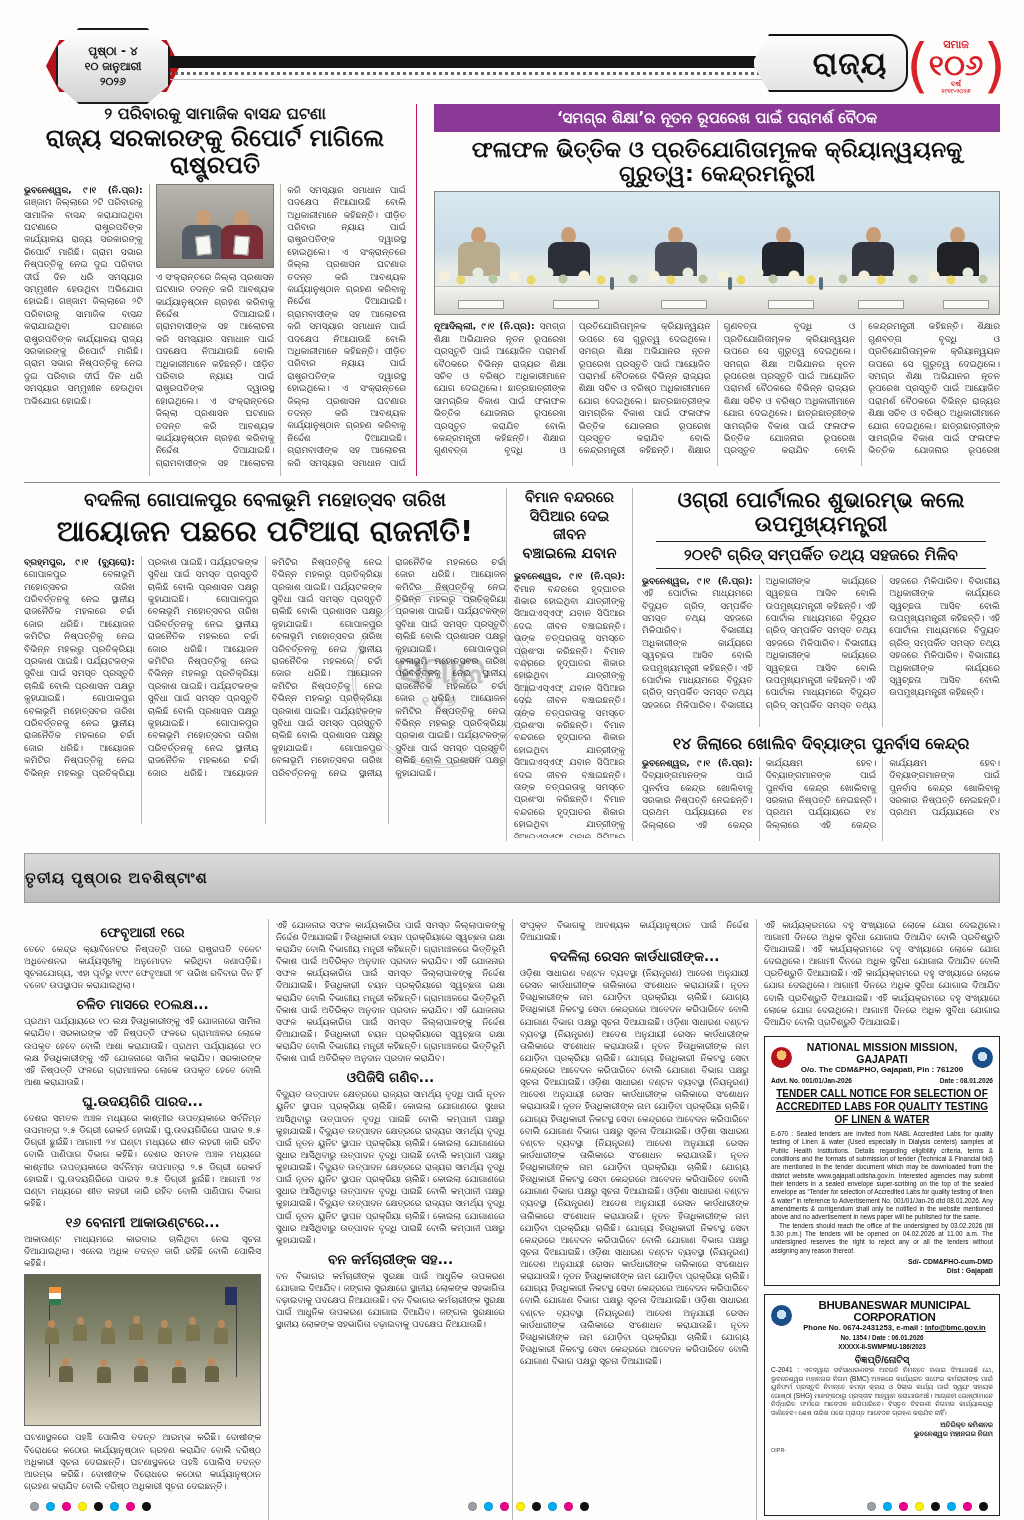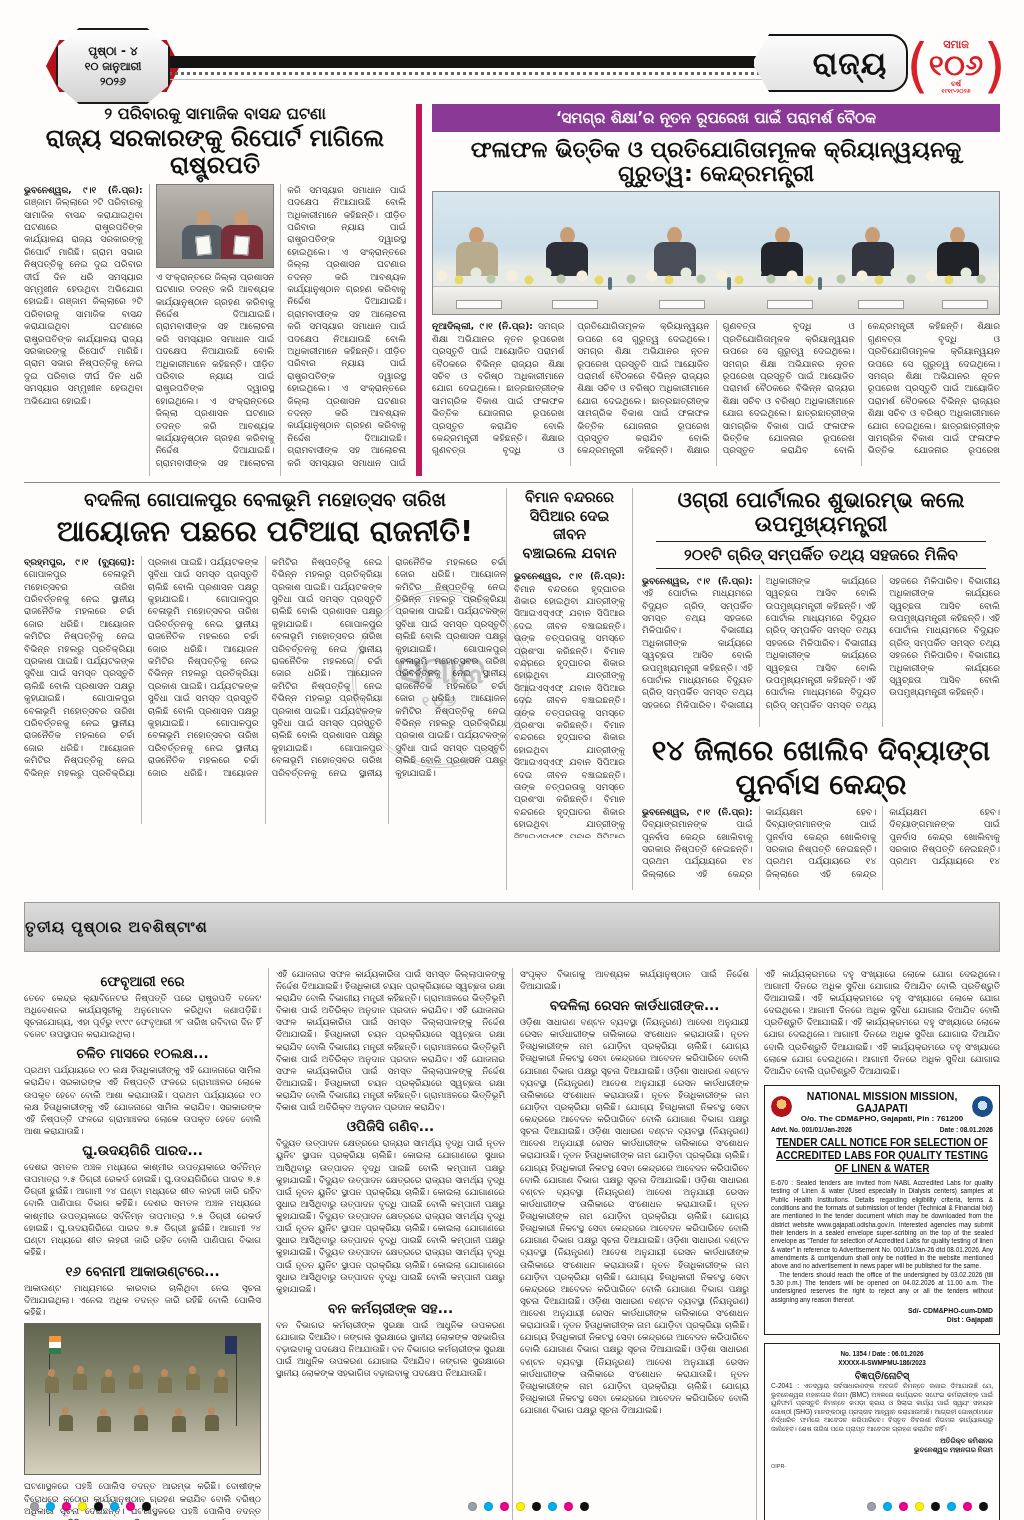--- a/index.html
+++ b/index.html
@@ -40,21 +40,21 @@
   
   .kicker-plain { font-size:16px; font-weight:800; text-align:center; }
   .para, .cont-p { font-size:9px; line-height:1.38; text-align:justify; }
   .dateline { font-weight:800; }
   .cols { column-gap:13px; column-rule:1px solid #b5b5b5; overflow:hidden; }
   
   .top-row { display:flex; padding:0 24px; margin-top:2px; }
   .art-tl { width:392px; padding-right:10px; }
   .head-tl { font-size:24px; font-weight:800; text-align:center; line-height:1.12; margin:2px 0 5px; }
   .tl-body { column-count:3; height:292px; }
-  .art-tr { flex:1; border-left:6px solid #be185d; padding-left:10px; }
+  .art-tr { flex:1; border-left:1px solid #be185d; padding-left:17px; }
   .kicker-purple { color:#fff; font-weight:800; font-size:15px; text-align:center; padding:5px 2px; }
   .head-tr { font-size:22px; font-weight:800; text-align:center; line-height:1.1; margin:6px 0 5px; }
   .tr-body { column-count:4; height:146px; margin-top:5px; }
   .top-sep { border-top:1px solid #888; margin:6px 24px 5px; }
   
   .photo-two { position:relative; width:100%; height:84px; margin:3px 0; break-inside:avoid;
     background:linear-gradient(180deg,#b9b6af 0%,#9c9a93 60%,#8e8b85 100%); border:1px solid #777; overflow:hidden; }
   .person { position:absolute; }
   .person .head { width:15px; height:17px; border-radius:50%; background:#c99d76; margin:0 auto; }
   .person .torso { width:42px; height:34px; border-radius:9px 9px 0 0; margin-top:-2px; }
@@ -92,21 +92,21 @@
   .head-beach { font-size:29px; font-weight:800; text-align:center; margin:3px 0 7px; }
   .beach-body { column-count:4; height:268px; }
   .art-cpr { width:126px; padding:0 7px; border-left:1px solid #b5b5b5; position:relative; z-index:1; }
   .head-cpr { font-size:14.5px; font-weight:800; text-align:center; line-height:1.3; margin-bottom:7px; }
   .cpr-body { height:268px; overflow:hidden; }
   .mid-right { flex:1; border-left:1px solid #b5b5b5; padding-left:9px; position:relative; z-index:1; }
   .head-ogri { font-size:21px; font-weight:800; text-align:center; }
   .sub-ogri { font-size:15.5px; font-weight:700; text-align:center; border-top:1.5px solid #222;
     border-bottom:1.5px solid #222; padding:4px 0; margin:5px 14px 6px; }
   .ogri-body { column-count:3; height:152px; }
-  .head-divy { font-size:28px; font-weight:800; text-align:center; margin-top:7px; }
+  .head-divy { font-size:16px; font-weight:800; text-align:center; margin-top:7px; }
   .divy-body { column-count:3; height:84px; margin-top:4px; }
   
   .band { margin:12px 24px 16px; background:linear-gradient(180deg,#dcdcdc,#bdbdbd); border:1px solid #999;
     text-align:left; font-weight:800; font-size:15px; padding:15px 0; letter-spacing:1px; }
   .cont-row { display:flex; padding:0 24px; height:640px; overflow:hidden; }
   .cont-col { width:244px; padding:0 7px; }
   .cont-col + .cont-col { border-left:1px solid #b5b5b5; }
   .cont-col:first-child { padding-left:0; }
   .cont-col:last-child { padding-right:0; }
   .cont-sub { font-size:13.5px; font-weight:800; text-align:center; margin:5px 0 2px; }
@@ -395,20 +395,29 @@
         <p class="ad-body">E-670 : Sealed tenders are invited from NABL Accredited Labs for quality testing of Linen &amp; water (Used especially in Dialysis centers) samples at Public Health Institutions. Details regarding eligibility criteria, terms &amp; conditions and the formats of submission of tender (Technical &amp; Financial bid) are mentioned in the tender document which may be downloaded from the district website www.gajapati.odisha.gov.in. Interested agencies may submit their tenders in a sealed envelope super-scribing on the top of the sealed envelope as “Tender for selection of Accredited Labs for quality testing of linen &amp; water” in reference to Advertisement No. 001/01/Jan-26 dtd 08.01.2026. Any amendments &amp; corrigendum shall only be notified in the website mentioned above and no advertisement in news paper will be published for the same.</p>
         <p class="ad-body" style="text-indent:8px">The tenders should reach the office of the undersigned by 03.02.2026 (till 5.30 p.m.) The tenders will be opened on 04.02.2026 at 11.00 a.m. The undersigned reserves the right to reject any or all the tenders without assigning any reason thereof.</p>
         <div class="ad-sign">
           <div>Sd/- CDM&amp;PHO-cum-DMD</div>
           <div>Dist : Gajapati</div>
         </div>
         <span class="oipr">OIPR-</span>
       </div>
 
       <div class="ad ad-bmc">
+        <div class="ad-head">
+          <span class="ad-logo alt"></span>
+          <div style="flex:1">
+            <div class="bmc-org">BHUBANESWAR MUNICIPAL CORPORATION</div>
+            <div class="bmc-contact">
+              <span>Phone No. 0674-2431253, e-mail : </span><u>info@bmc.gov.in</u>
+            </div>
+          </div>
+        </div>
         <div class="bmc-refs">
           <div>No. 1354  /  Date : 06.01.2026</div>
           <div>XXXXX-II-SWMPMU-186/2023</div>
         </div>
         <div class="bmc-title">ବିଜ୍ଞପ୍ତି/ନୋଟିସ୍</div>
         <p class="ad-body" style="font-size:6.6px">C-2041 : ଏତଦ୍ୱାରା ସର୍ବସାଧାରଣଙ୍କ ଅବଗତି ନିମନ୍ତେ ଜଣାଇ ଦିଆଯାଉଛି ଯେ, ଭୁବନେଶ୍ୱର ମହାନଗର ନିଗମ (BMC) ଅଞ୍ଚଳରେ କାର୍ଯ୍ୟରତ ସଫେଇ କର୍ମଚାରୀଙ୍କ ପାଇଁ ୟୁନିଫର୍ମ ପ୍ରସ୍ତୁତି ନିମନ୍ତେ କପଡ଼ା କ୍ରୟ ଓ ସିଲାଇ କାର୍ଯ୍ୟ ପାଇଁ ସ୍ୱୟଂ ସହାୟକ ଗୋଷ୍ଠୀ (SHG) ମାନଙ୍କଠାରୁ ପ୍ରସ୍ତାବ ଆହ୍ୱାନ କରାଯାଉଅଛି। ଆଗ୍ରହୀ ଗୋଷ୍ଠୀମାନେ ନିର୍ଦ୍ଧାରିତ ଫର୍ମରେ ଆବେଦନ କରିପାରିବେ। ବିସ୍ତୃତ ବିବରଣୀ ନିଗମର କାର୍ଯ୍ୟାଳୟରୁ ଜାଣିହେବ। ଶେଷ ତାରିଖ ପରେ ପ୍ରାପ୍ତ ଆବେଦନ ଗ୍ରହଣ କରାଯିବ ନାହିଁ।</p>
         <div class="ad-sign">
           <div>ଅତିରିକ୍ତ କମିଶନର</div>
           <div>ଭୁବନେଶ୍ୱର ମହାନଗର ନିଗମ</div>
         </div>

